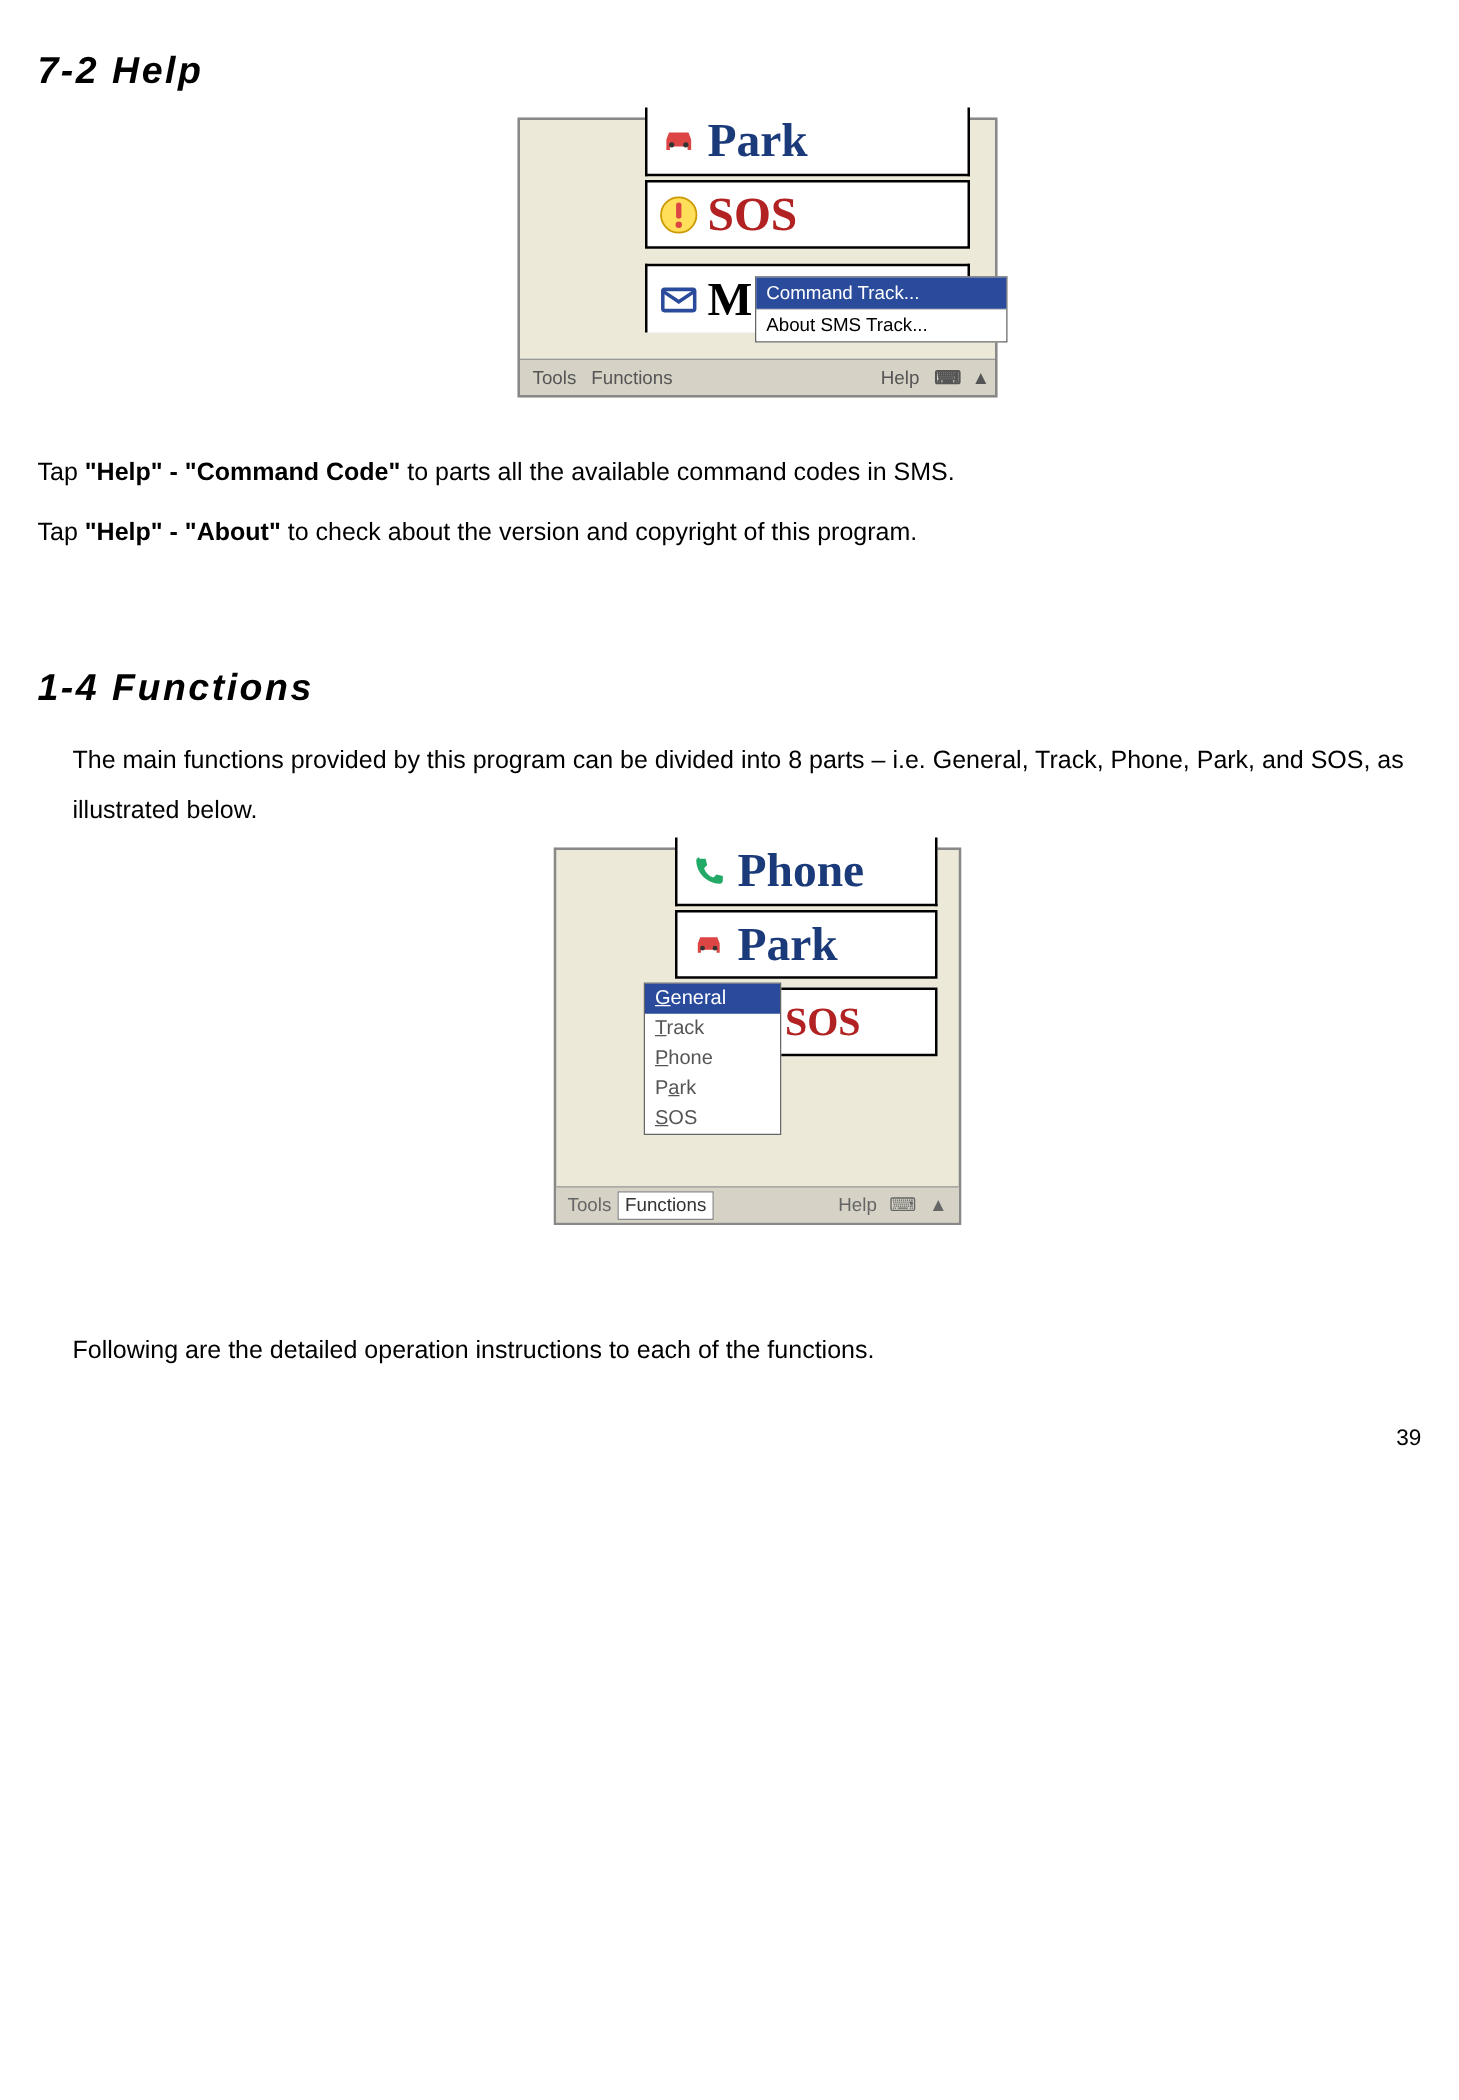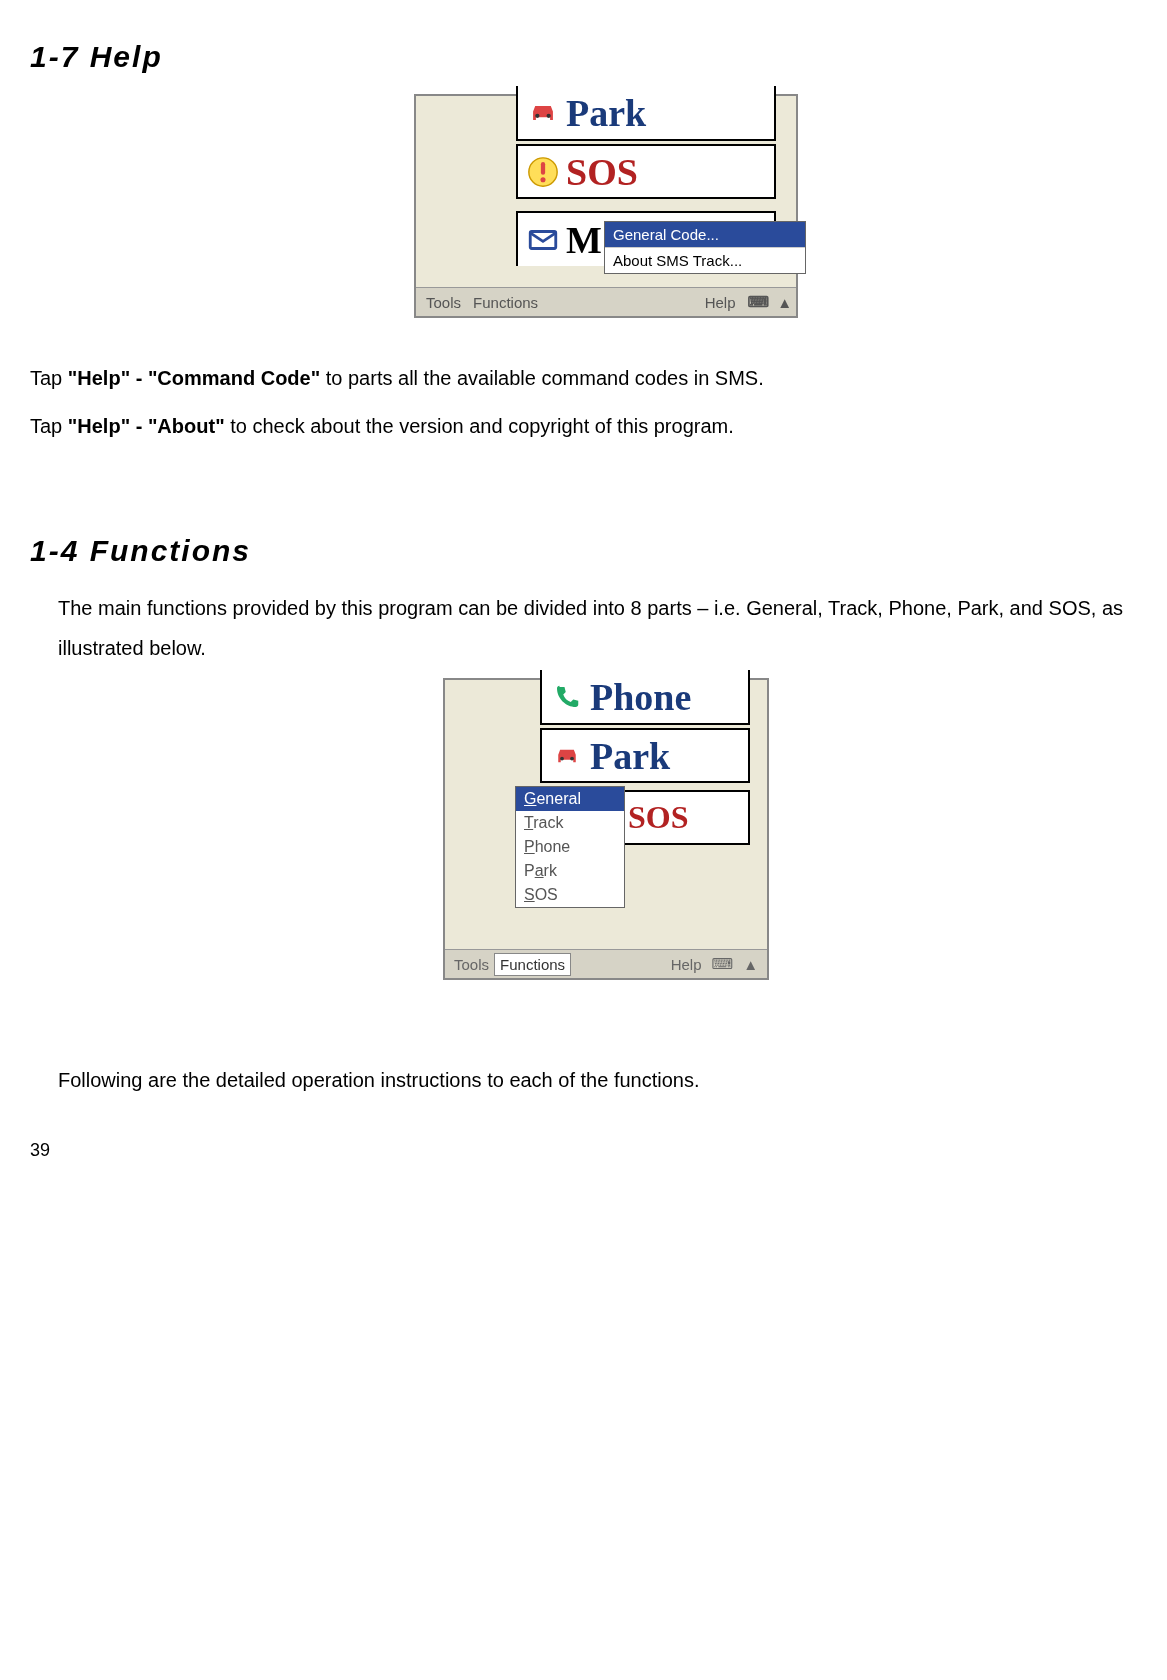--- a/index.html
+++ b/index.html
@@ -143,29 +143,29 @@
     background:#d6d3c6; border-top:1px solid #999;
     display:flex; align-items:center;
     font-family: Tahoma, sans-serif; font-size:15px; color:#666;
     padding:0 4px;
   }
   .menubar2 .mi { padding:2px 5px; }
   .menubar2 .mi.active { background:#fff; border:1px solid #888; color:#333;}
   .menubar2 .spacer { flex:1; }
 
   .pagenum {
-    text-align:left;
+    text-align:right;
     font-size: 18px;
     margin-top: 40px;
   }
 </style>
 </head>
 <body>
 
-<div class="heading">1-7 Help</div>
+<div class="heading">7-2 Help</div>
 
 <div class="screenshot-wrap">
   <div class="screenshot ss1">
 
     <div class="ss1-row park">
       <span class="ss-icon">
         <svg viewBox="0 0 24 24" width="34" height="34">
             <path fill="#d44" d="M5 11l1.5-4h11L19 11v6h-2v-2H7v2H5v-6z"></path>
             <circle cx="8" cy="14" r="1.5" fill="#333"></circle>
             <circle cx="16" cy="14" r="1.5" fill="#333"></circle>
@@ -189,21 +189,21 @@
       <span class="ss-icon">
         <svg viewBox="0 0 24 24" width="34" height="34">
             <rect x="3" y="6" width="18" height="12" rx="1" fill="#fff" stroke="#2a4b9b" stroke-width="2"></rect>
             <path d="M3 7l9 6 9-6" fill="none" stroke="#2a4b9b" stroke-width="2"></path>
           </svg>
       </span>
       <span class="ss-label-big" style="color:#000">M</span>
     </div>
 
     <div class="popup">
-      <div class="popup-row sel">General Code...</div>
+      <div class="popup-row sel">Command Track...</div>
       <div class="popup-row">About SMS Track...</div>
     </div>
 
     <div class="menubar">
       <span class="mi">Tools</span>
       <span class="mi">Functions</span>
       <span class="spacer"></span>
       <span class="mi">Help</span>
       <span class="mi kbd">⌨</span>
       <span class="tri">▲</span>

